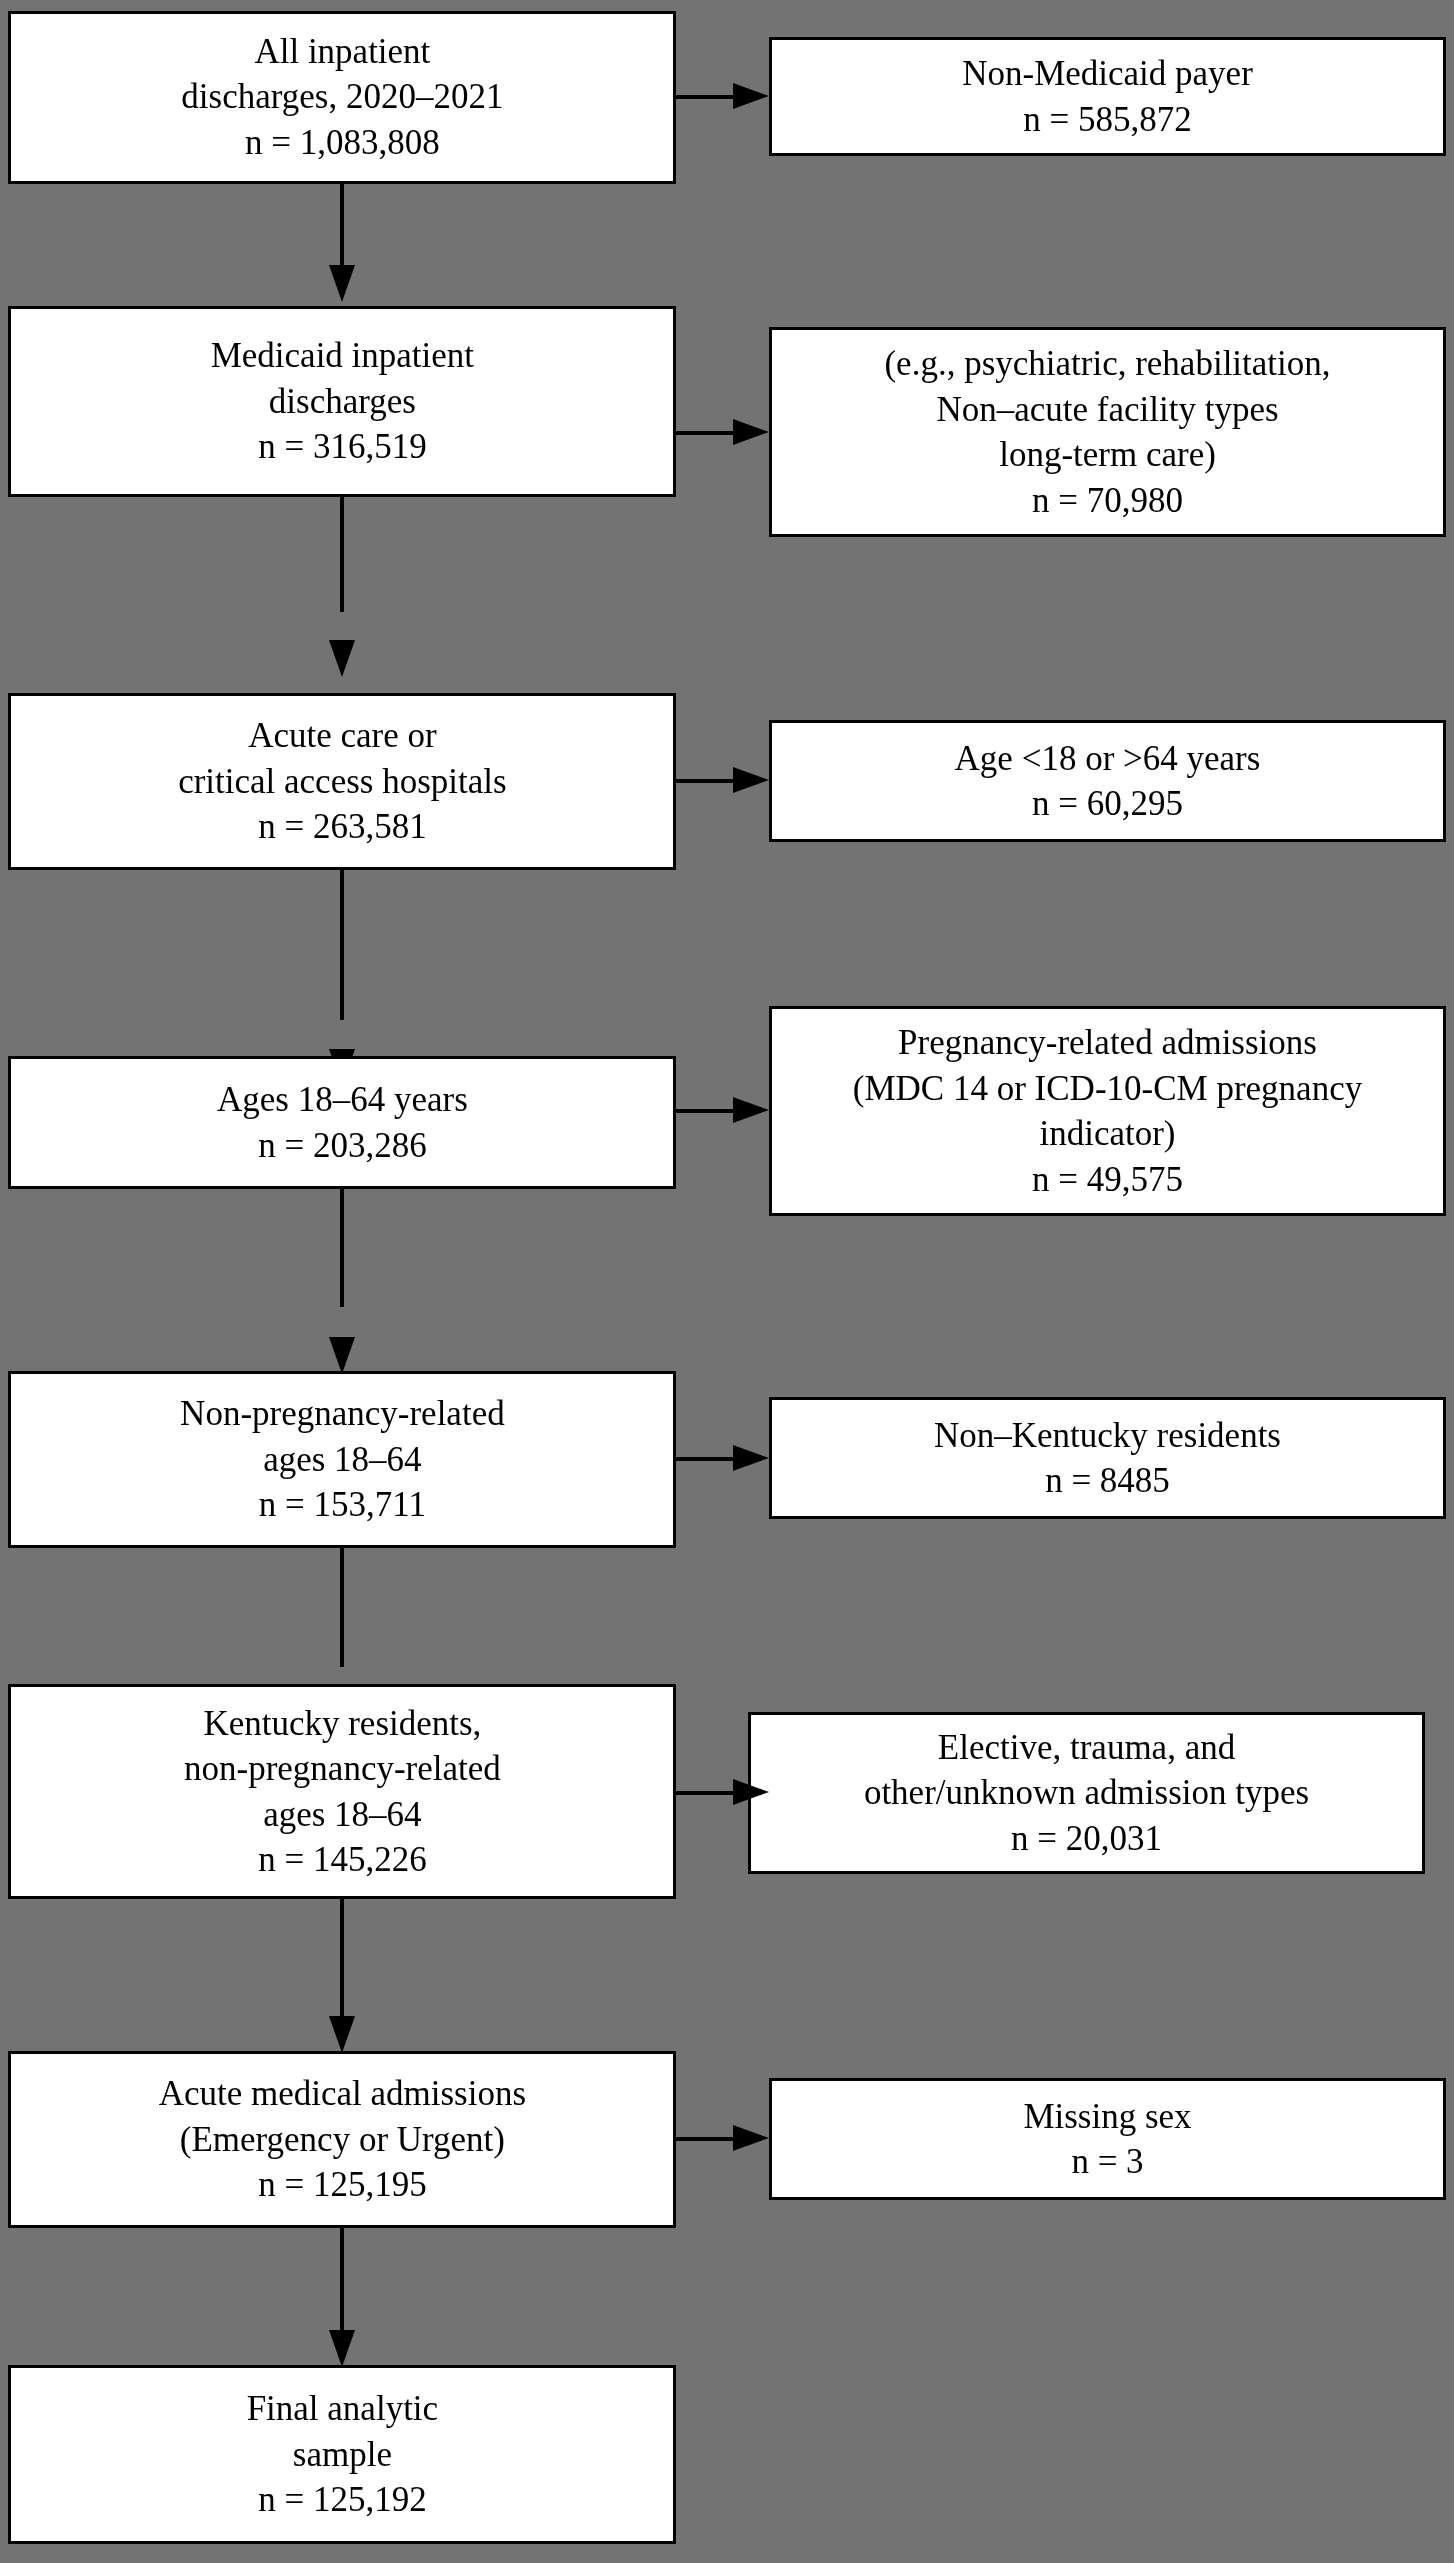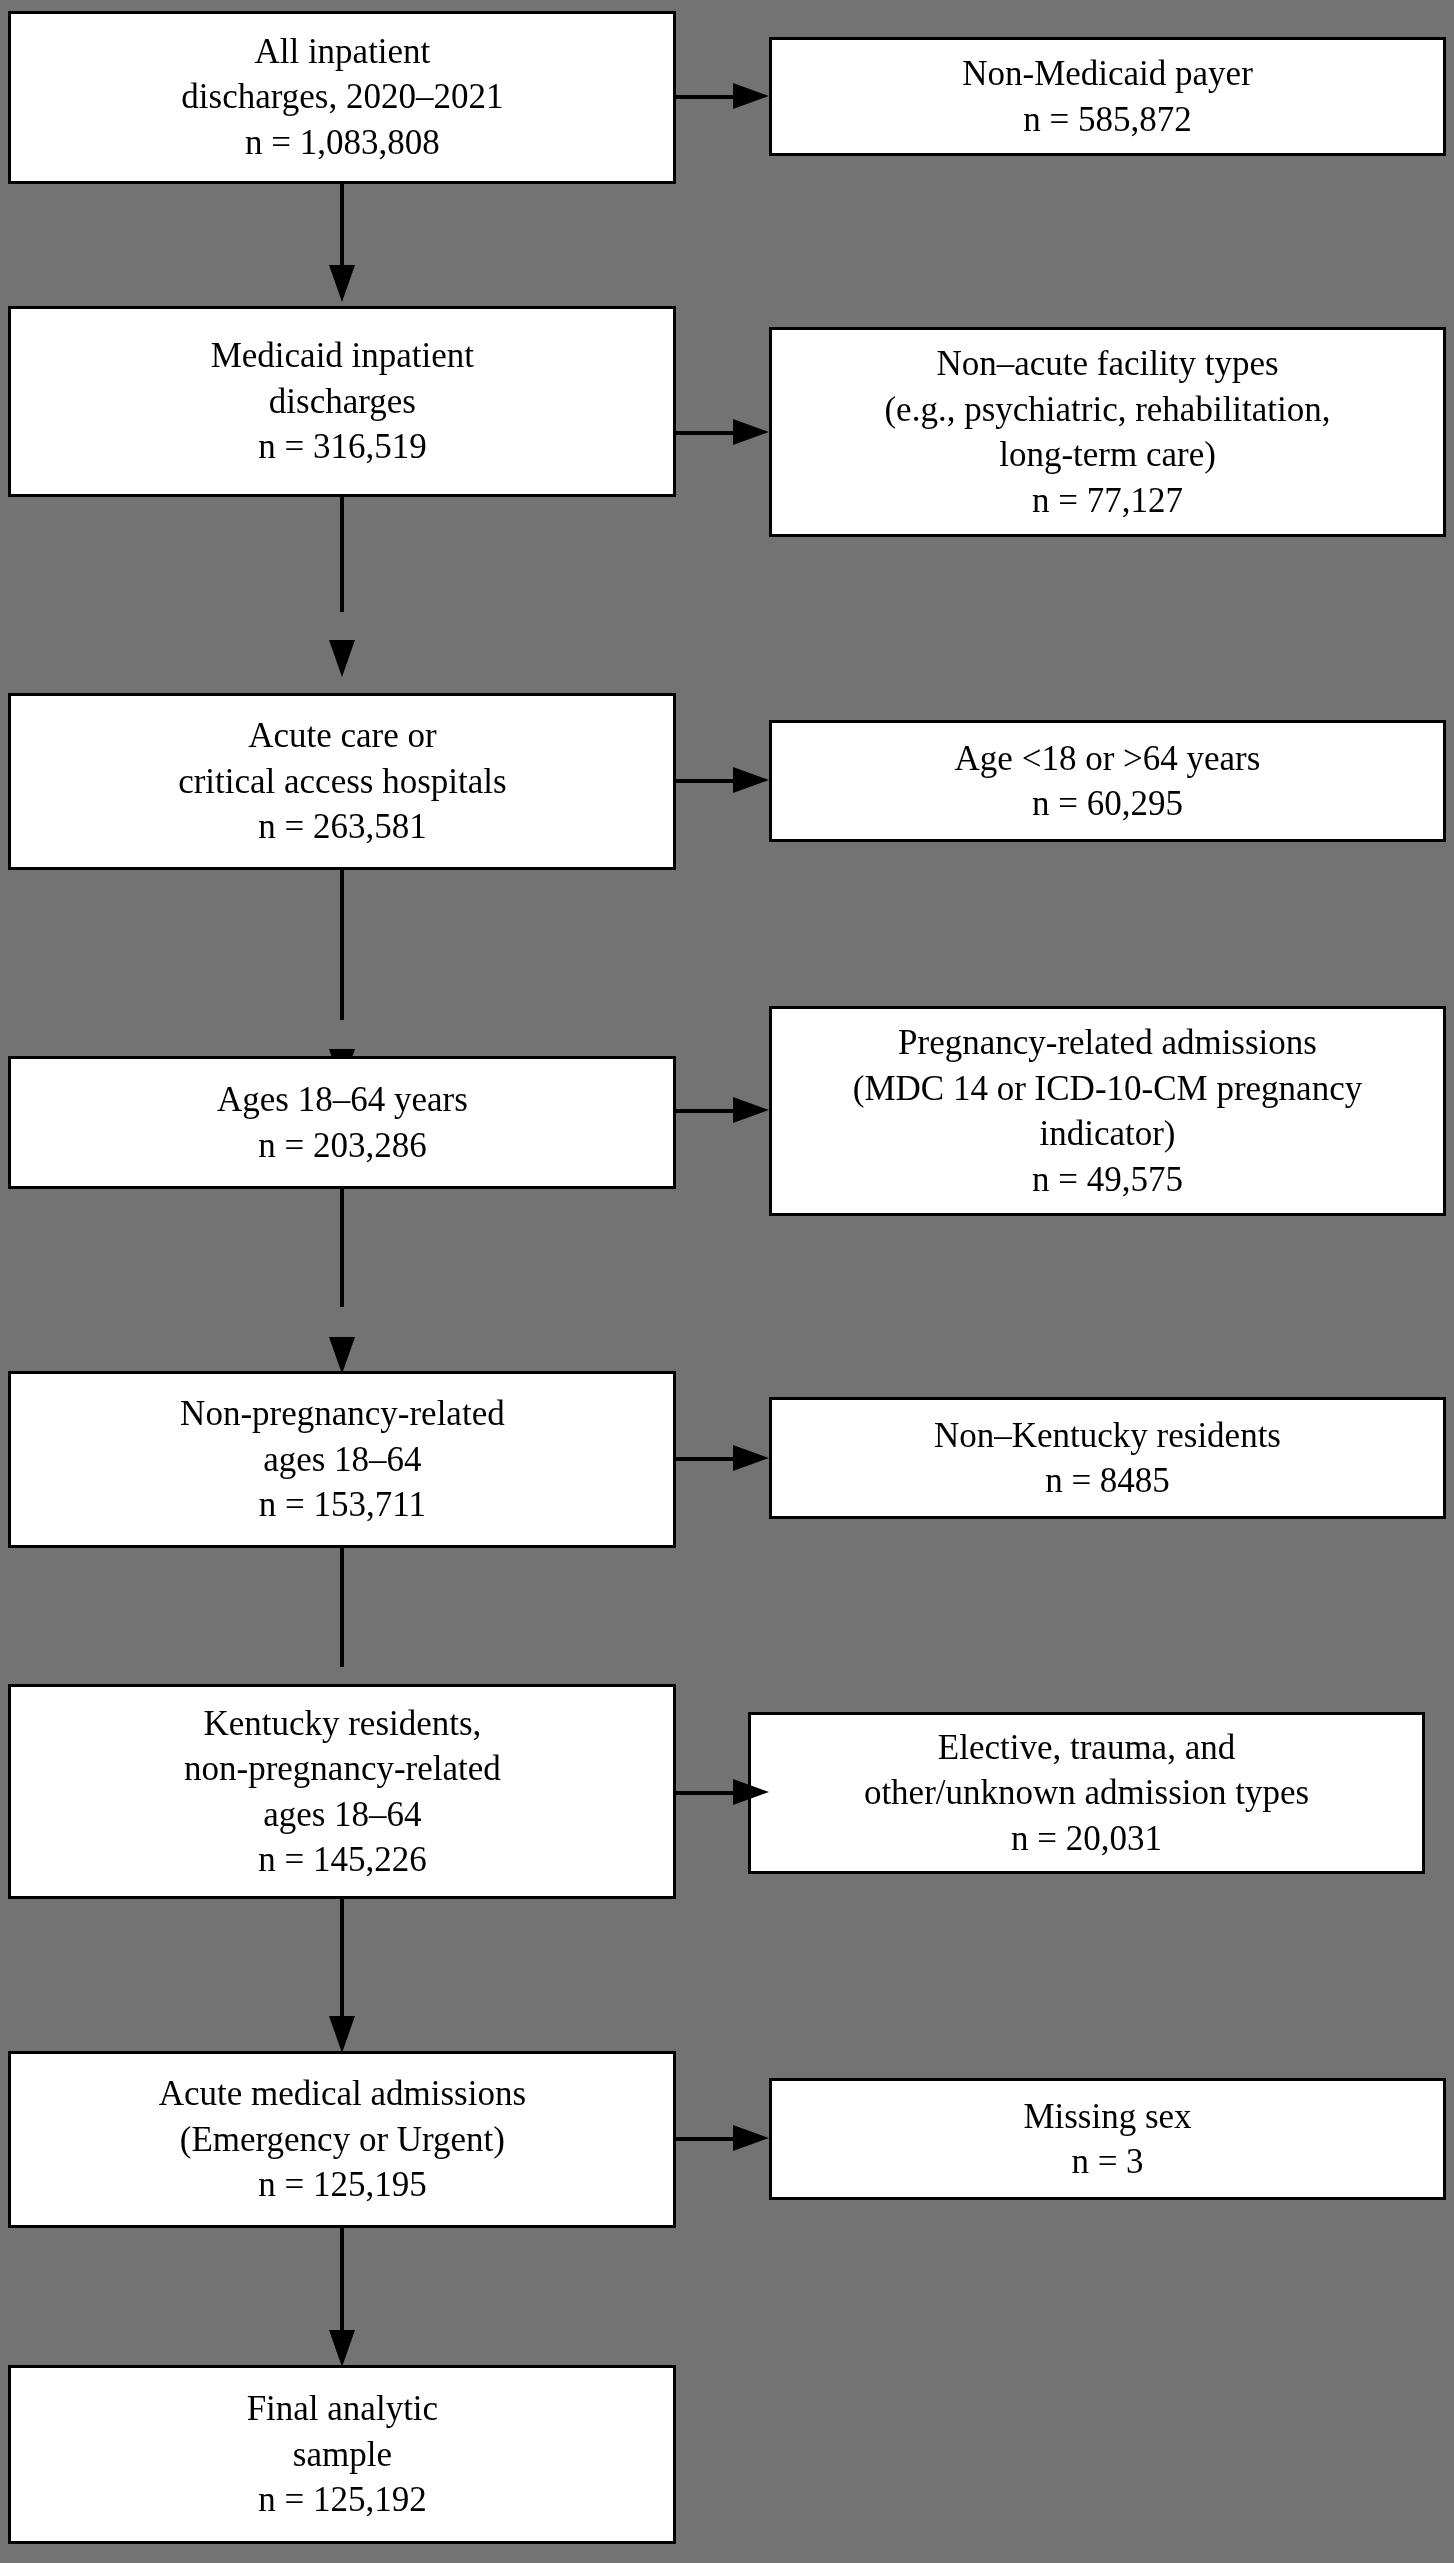--- a/index.html
+++ b/index.html
@@ -89,24 +89,24 @@
   <div class="vline" style="left:340px; top:184px; height:84px;"></div>
   <div class="arrow-down" style="left:329px; top:265px;"></div>
 
   <div class="node" style="left:8.4px; top:306px; width:668px; height:191px;">
     <span class="ln">Medicaid inpatient</span>
     <span class="ln">discharges</span>
     <span class="ln">n = 316,519</span>
   </div>
 
   <div class="node" style="left:769px; top:327px; width:677px; height:210px;">
+    <span class="ln">(e.g., psychiatric, rehabilitation,</span>
     <span class="ln">Non–acute facility types</span>
-    <span class="ln">(e.g., psychiatric, rehabilitation,</span>
     <span class="ln">long-term care)</span>
-    <span class="ln">n = 77,127</span>
+    <span class="ln">n = 70,980</span>
   </div>
 
   <div class="hline" style="left:676px; top:431px; width:59px;"></div>
   <div class="arrow-right" style="left:733px; top:419px;"></div>
 
   <div class="vline" style="left:340px; top:497px; height:115px;"></div>
   <div class="arrow-down" style="left:329px; top:640px;"></div>
 
   <div class="node" style="left:8.4px; top:693px; width:668px; height:177px;">
     <span class="ln">Acute care or</span>

